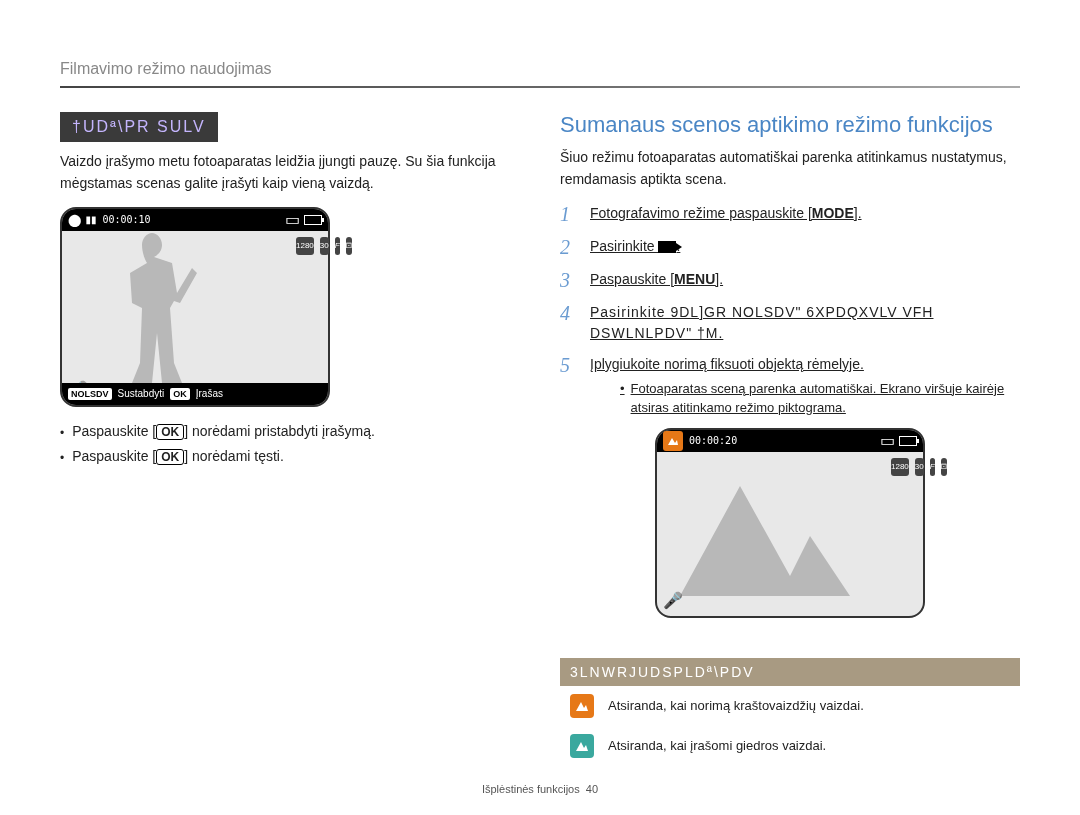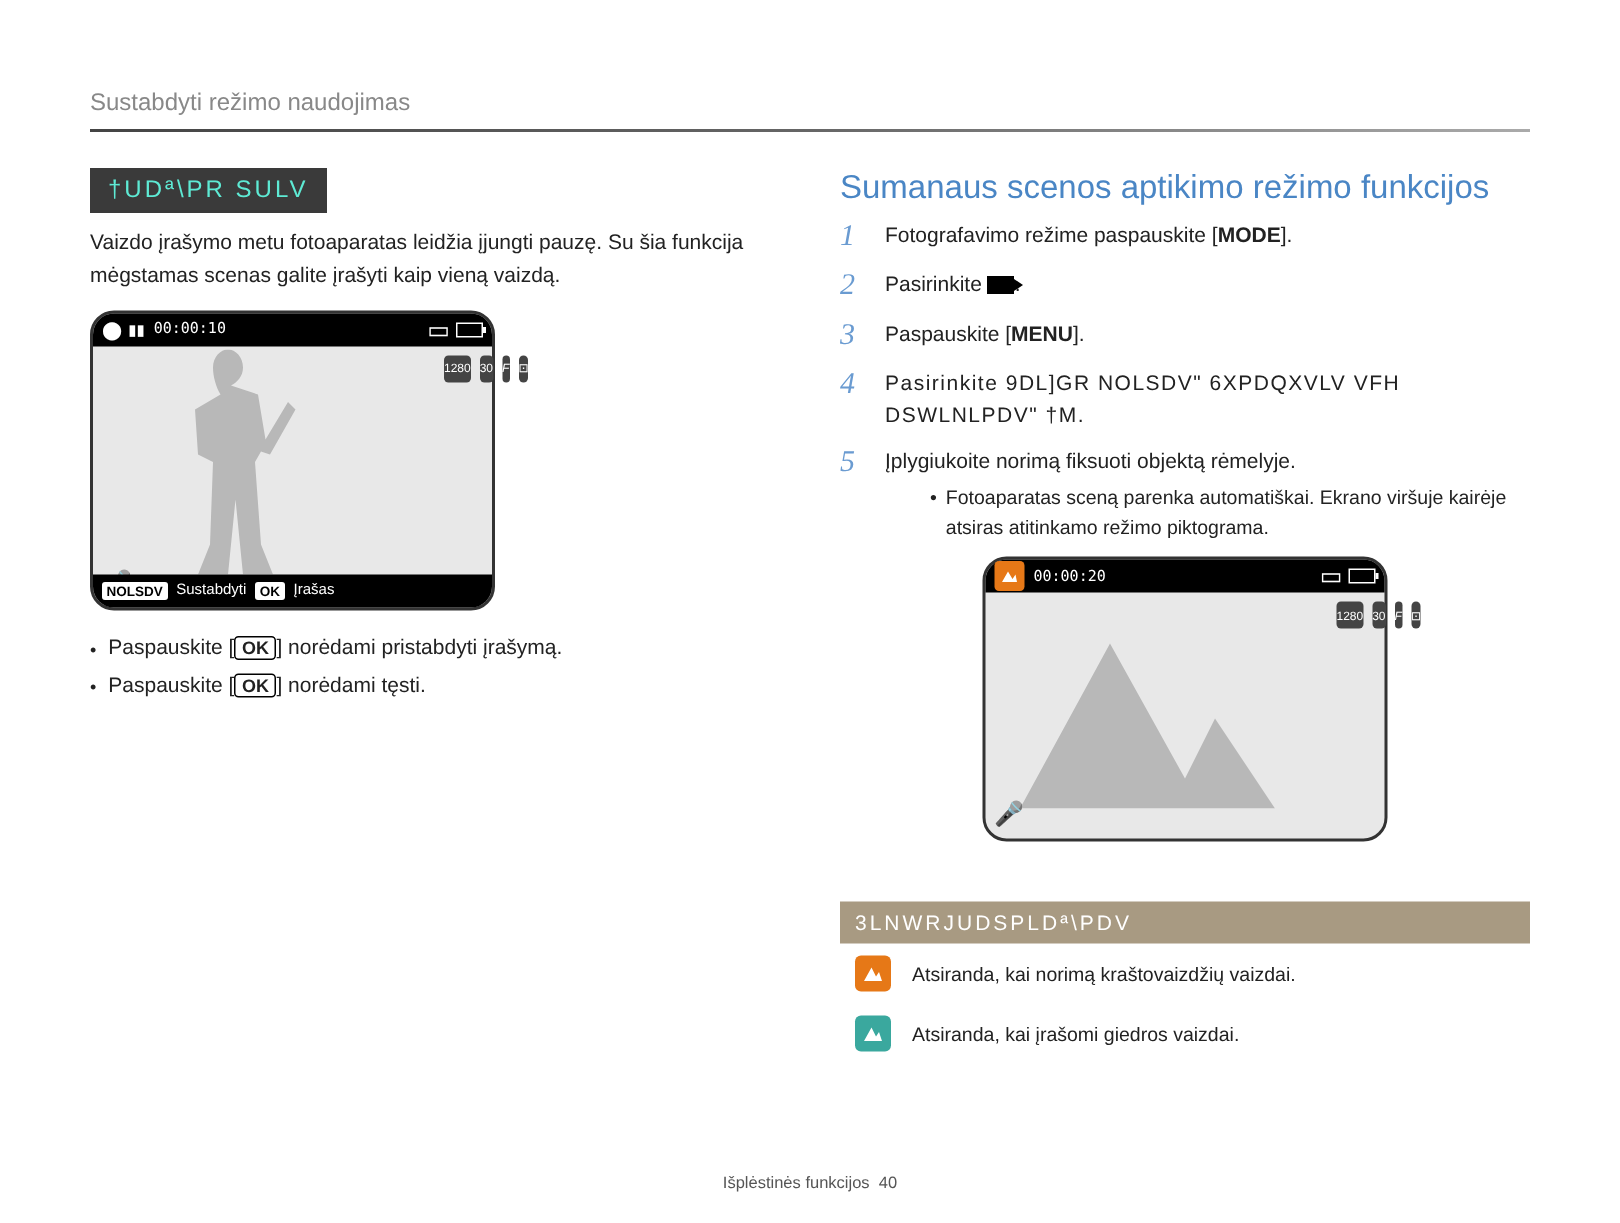--- a/index.html
+++ b/index.html
@@ -33,21 +33,21 @@
       gap: 60px;
     }
     .col-left {
       width: 440px;
     }
     .col-right {
       flex: 1;
     }
     .ribbon {
       background: #3a3a3a;
-      color: #5eead4;
+      color: #c4b5fd;
       padding: 6px 12px;
       display: inline-block;
       font-size: 16px;
       letter-spacing: 2px;
       margin-bottom: 8px;
     }
     .body-text {
       font-size: 14px;
       line-height: 1.6;
       margin-bottom: 12px;
@@ -117,21 +117,21 @@
       font-size: 14px;
       line-height: 1.8;
     }
     .bullet-list .row { display:flex; gap:8px; align-items:flex-start;}
     .bullet-list .bullet { font-size:12px; margin-top:4px;}
     .keycap { font-weight:bold; border:1.5px solid #000; padding:0 4px; border-radius:3px; font-size:12px;}
     .keycap-plain { font-weight:bold;}
     .num-list { counter-reset: step; }
     .num-item { display:flex; gap:12px; margin-bottom:10px; align-items:flex-start;}
     .num-item .n { color:#6a9bd1; font-style:italic; font-size:20px; width:18px; font-family: Georgia, serif;}
-    .num-item .t { font-size:14px; line-height:1.5; flex:1;}
+    .num-item .t { font-size:14px; line-height:1.5; flex:1;text-decoration:underline;}
     .sub-bullet { margin-left: 30px; font-size:13px; display:flex; gap:6px; margin-top:4px;}
     .table-area { margin-top: 28px;}
     .table-header {
       background: #a89a82;
       color:#fff;
       padding:6px 10px;
       font-size:14px;
       letter-spacing:2px;
     }
     .trow {
@@ -154,21 +154,21 @@
     }
     .video-icon {
       display:inline-block; width:18px; height:12px; background:#000; position:relative; vertical-align:middle;
     }
     .video-icon::after { content:''; position:absolute; right:-6px; top:2px; border-left:6px solid #000; border-top:4px solid transparent; border-bottom:4px solid transparent;}
   </style>
 </head>
 <body>
 
 <div class="page">
-  <div class="header-breadcrumb">Sustabdyti režimo naudojimas</div>
+  <div class="header-breadcrumb">Filmavimo režimo naudojimas</div>
   <div class="hr"></div>
 
   <div class="cols">
 
     <div class="col-left">
       <div class="ribbon">†UDª\PR SULV</div>
       <p class="body-text">Vaizdo įrašymo metu fotoaparatas leidžia įjungti pauzę. Su šia funkcija mėgstamas scenas galite įrašyti kaip vieną vaizdą.</p>
 
       <div class="screen-preview">
         <div class="screen-topbar">
@@ -207,20 +207,21 @@
         </div>
         <div class="row">
           <span class="bullet">•</span>
           <span>Paspauskite [<span class="keycap">OK</span>] norėdami tęsti.</span>
         </div>
       </div>
     </div>
 
     <div class="col-right">
       <div class="title-blue">Sumanaus scenos aptikimo režimo funkcijos</div>
+      <p class="body-text">Šiuo režimu fotoaparatas automatiškai parenka atitinkamus nustatymus, remdamasis aptikta scena.</p>
 
       <div class="num-list">
         <div class="num-item">
           <div class="n">1</div>
           <div class="t"><span>Fotografavimo režime paspauskite [</span><span class="keycap-plain">MODE</span><span>].</span></div>
         </div>
         <div class="num-item">
           <div class="n">2</div>
           <div class="t"><span>Pasirinkite </span><span class="video-icon"></span><span>.</span></div>
         </div>

